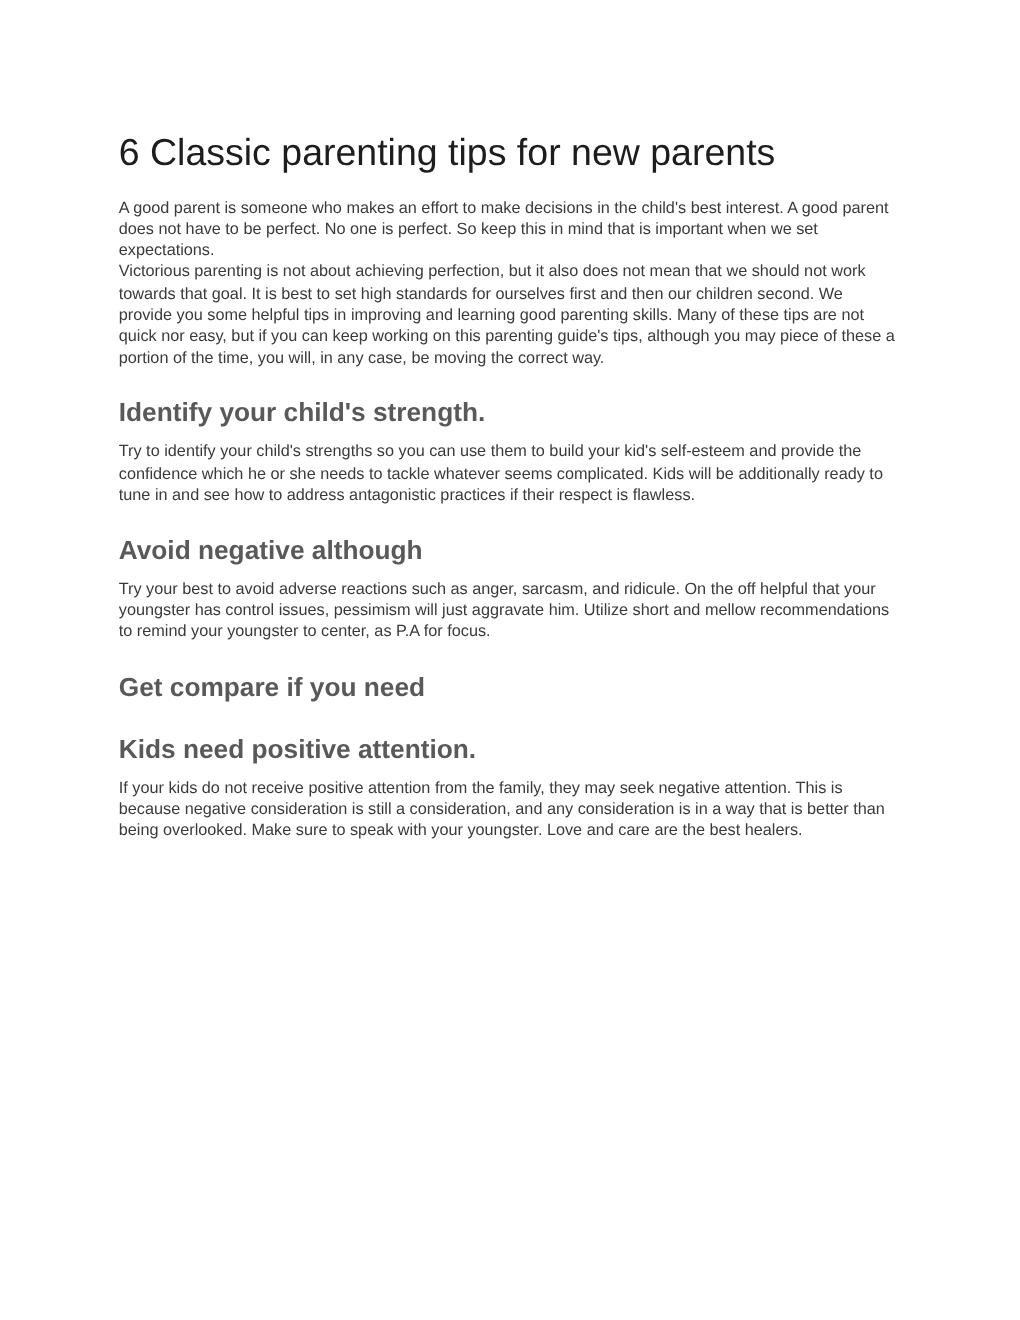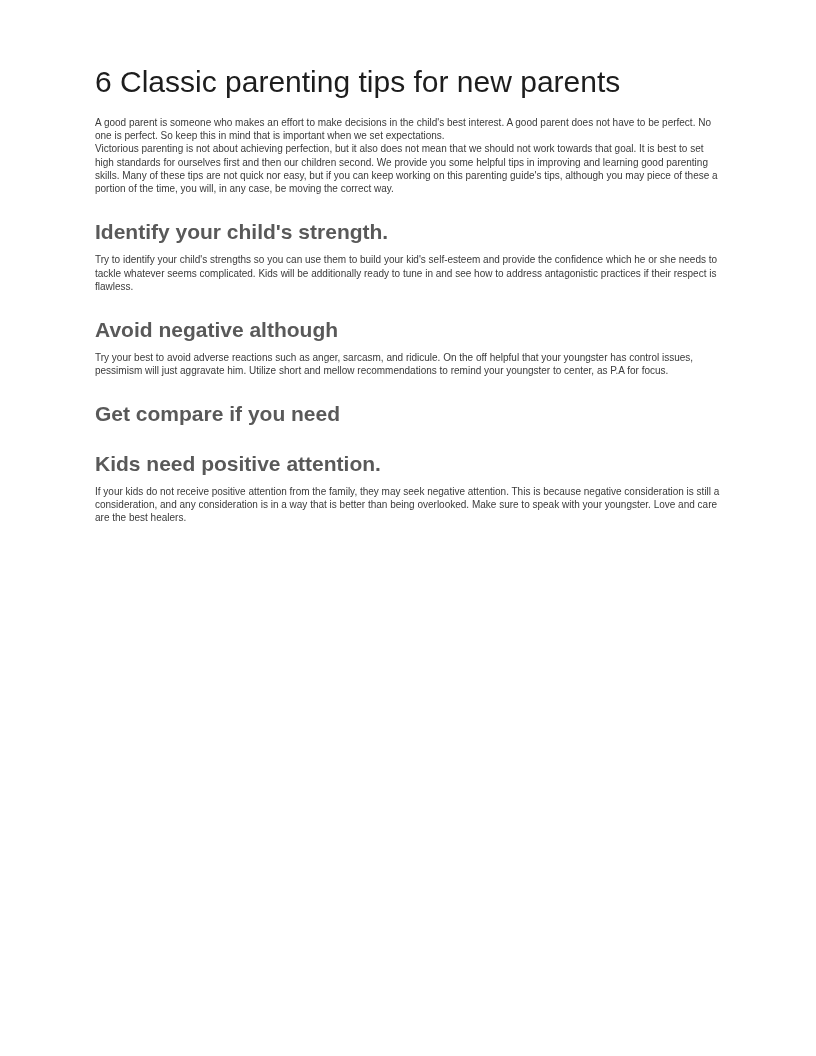--- a/index.html
+++ b/index.html
@@ -6,35 +6,35 @@
     margin: 0;
     padding: 0;
     background: #ffffff;
   }
   .page {
     width: 816px;
     height: 1056px;
     margin: 0 auto;
     background: #ffffff;
     box-sizing: border-box;
-    padding: 64px 96px 40px 95px;
+    padding: 105px 96px 40px 95px;
     font-family: "Liberation Sans", sans-serif;
     color: #343434;
     overflow: hidden;
   }
   .doc-title {
     font-size: 30px;
     font-weight: 400;
     color: #1d1d1d;
     margin: 0 0 16px 0;
     line-height: 1.2;
     letter-spacing: 0;
   }
   .doc-paragraph {
-    font-size: 10px;
+    font-size: 13px;
     line-height: 1.32;
     margin: 0;
     color: #3a3a3a;
   }
   .doc-section {
     margin: 0;
   }
   .doc-heading {
     font-size: 21px;
     font-weight: 700;

